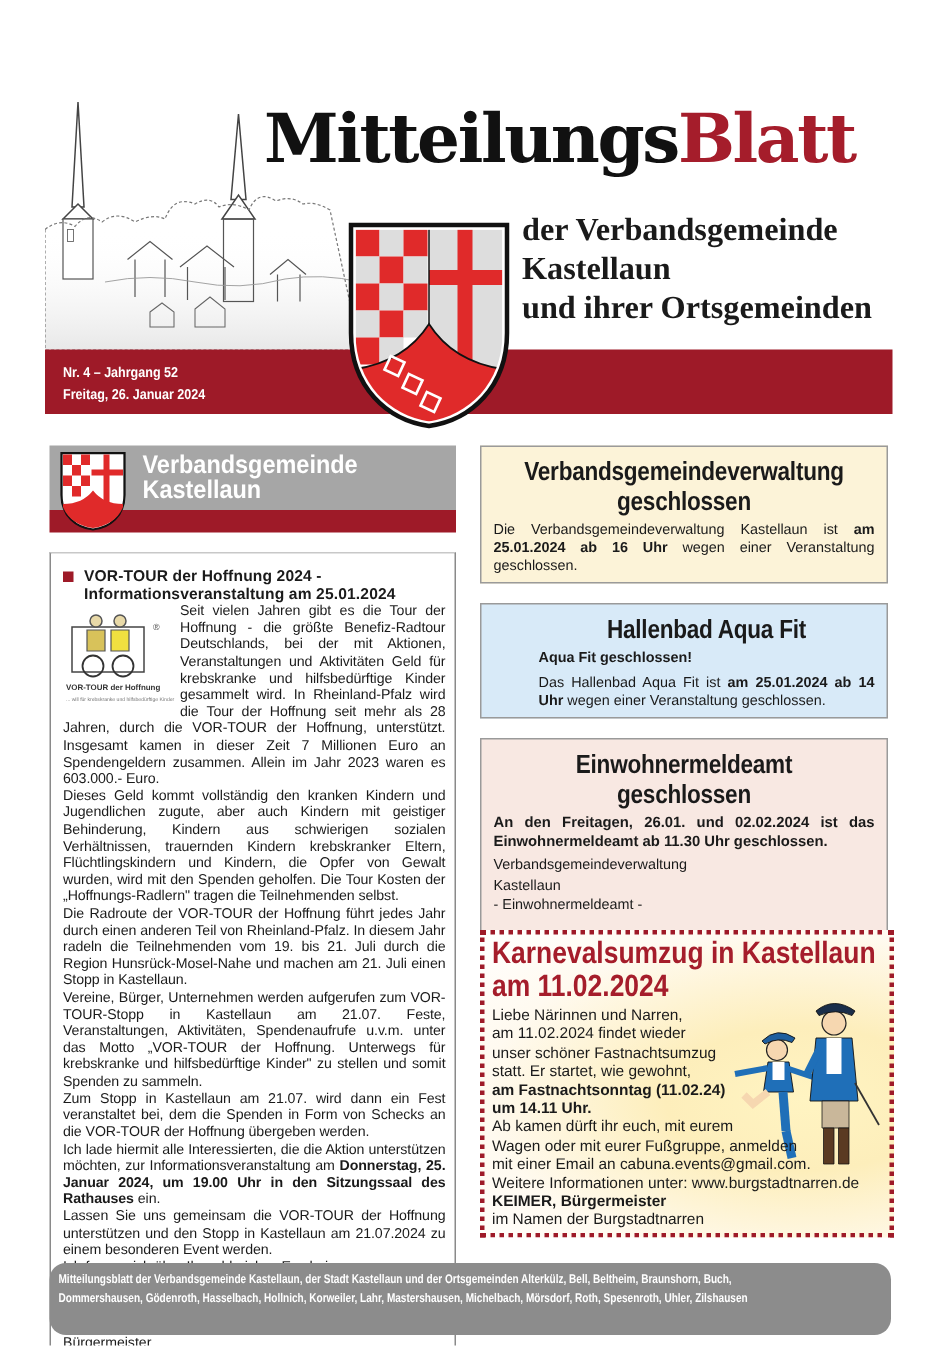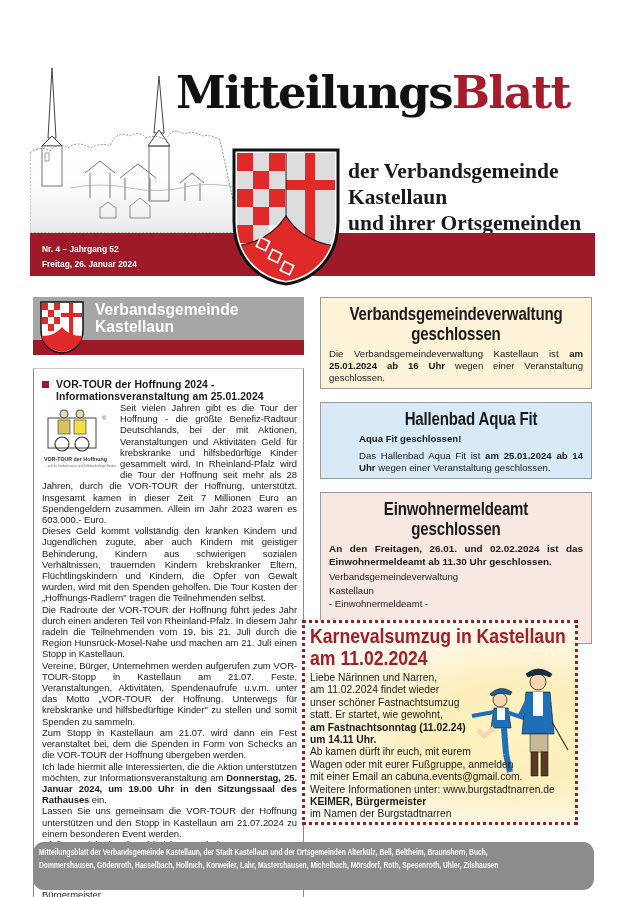--- a/index.html
+++ b/index.html
@@ -5,21 +5,21 @@
   * { margin: 0; padding: 0; box-sizing: border-box; }
   html, body { width: 625px; height: 897px; background: #ffffff; overflow: hidden; }
   body { font-family: "Liberation Sans", sans-serif; color: #1a1a1a; position: relative; }
 
   
   .masthead { position: absolute; left: 30px; top: 58px; width: 565px; height: 220px; }
   .skyline { position: absolute; left: 0; top: 0; width: 210px; height: 175px; }
   .title { position: absolute; left: 146px; top: 12px; font-family: "DejaVu Serif", serif; font-weight: bold; font-size: 45px; letter-spacing: -1.6px; line-height: 1; white-space: nowrap; }
   .title .t1 { color: #111; }
   .title .t2 { color: #a51d2b; }
-  .subtitle { position: absolute; left: 318px; top: 82px; font-family: "Liberation Serif", serif; font-weight: bold; font-size: 21.5px; line-height: 26px; color: #1a1a1a; white-space: nowrap; margin-top: 18px; }
+  .subtitle { position: absolute; left: 318px; top: 82px; font-family: "Liberation Serif", serif; font-weight: bold; font-size: 21.5px; line-height: 26px; color: #1a1a1a; white-space: nowrap; }
   .redband { position: absolute; left: 0; top: 175px; width: 565px; height: 43px; background: #9e1a28; }
   .issue { position: absolute; left: 12px; top: 8px; color: #fff; font-family: "Liberation Sans", sans-serif; font-weight: bold; font-size: 9.5px; line-height: 15px; transform: scaleX(0.88); transform-origin: left; white-space: nowrap; }
   .slogan { position: absolute; right: 18px; top: 8px; color: #fff; font-family: "Liberation Serif", serif; font-style: italic; font-weight: bold; font-size: 18.5px; white-space: nowrap; }
   .crest { position: absolute; left: 200px; top: 88px; width: 112px; height: 140px; }
 
   
   .vg-header { position: absolute; left: 33px; top: 297px; width: 271px; height: 60px; }
   .vg-header .grey { position: absolute; left: 0; top: 0; width: 271px; height: 43px; background: #a6a6a6; }
   .vg-header .red { position: absolute; left: 0; top: 43px; width: 271px; height: 15px; background: #9e1a28; }
   .vg-header .mini-crest { position: absolute; left: 6px; top: 3px; width: 46px; height: 54px; }
@@ -40,21 +40,21 @@
   .box h2 { font-weight: bold; font-size: 17.5px; line-height: 20px; text-align: center; transform: scaleX(0.86); letter-spacing: -0.2px; margin: 6px -20px 4px; white-space: nowrap; }
   .box p { font-size: 9.6px; line-height: 12px; text-align: justify; }
   .box p b { font-weight: bold; }
 
   .box1 { top: 297px; height: 92px; background: #fcf3d8; }
   .box2 { top: 402px; height: 77px; background: #d8eaf8; padding-left: 38px; }
   .box3 { top: 492px; height: 152px; background: #f8e8e2; }
   .box3 p.lead { font-weight: bold; font-size: 9.9px; line-height: 12.5px; margin-bottom: 2px; }
   .box3 p.addr { line-height: 13.6px; }
 
-  .karneval { position: absolute; left: 302px; top: 620px; width: 276px; height: 205px; padding: 0 6px 0 8px; overflow: hidden;
+  .karneval { position: absolute; left: 320px; top: 620px; width: 276px; height: 205px; padding: 0 6px 0 8px; overflow: hidden;
     background: radial-gradient(ellipse at 78% 55%, #fff4c2 0%, #fdeebb 30%, #fffaf0 70%, #ffffff 100%); }
   .karneval .dots { position: absolute; inset: 0; border: 3px dotted #9e1a28; pointer-events: none; }
   .karneval h2 { font-weight: bold; font-size: 20.5px; line-height: 22px; color: #a51d2b; transform: scaleX(0.86); transform-origin: left; white-space: nowrap; margin: 5px 0 3px 0; }
   .karneval p { font-size: 10.3px; line-height: 12.4px; position: relative; z-index: 2; white-space: nowrap; }
   .dancers { position: absolute; left: 168px; top: 40px; width: 104px; height: 120px; z-index: 1; }
 
   
   .footer { position: absolute; left: 33px; top: 842px; width: 561px; height: 48px; background: #8c8c8c; color: #fff; font-weight: bold; font-size: 8.4px; line-height: 13.2px; padding: 4px 0 0 6px; border-radius: 11px; }
   .footer span { display: block; transform: scaleX(0.80); transform-origin: left; white-space: nowrap; }
 </style>

